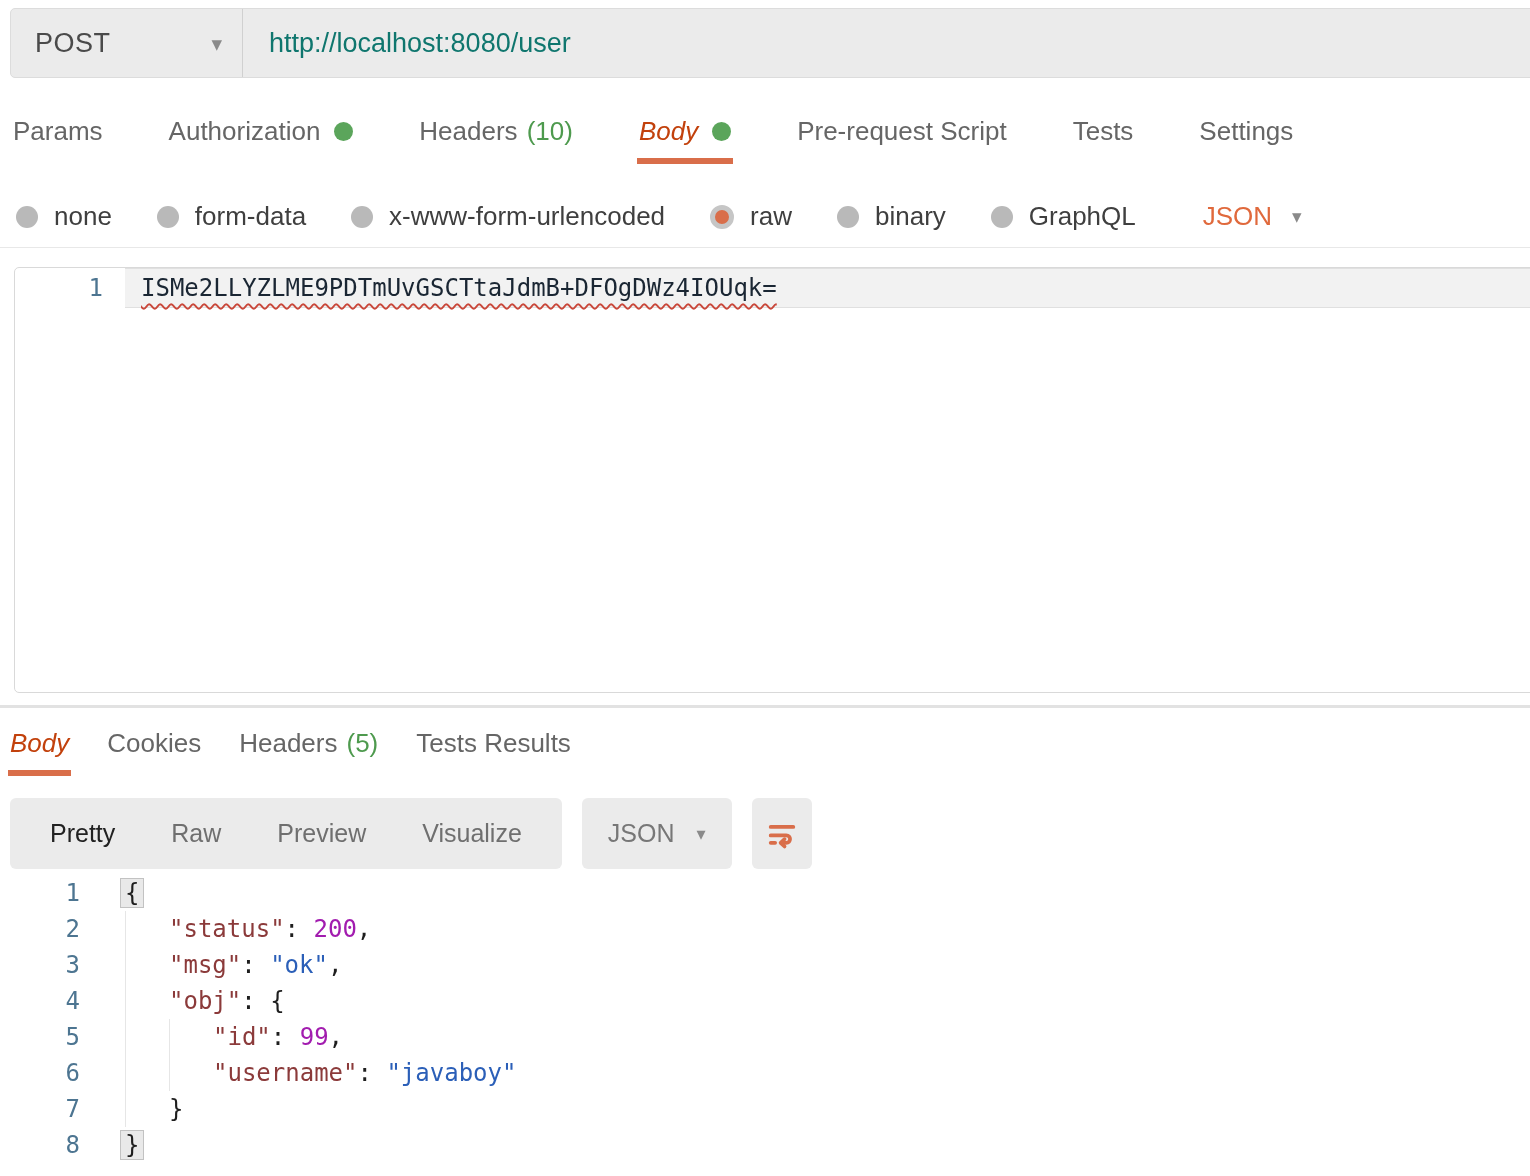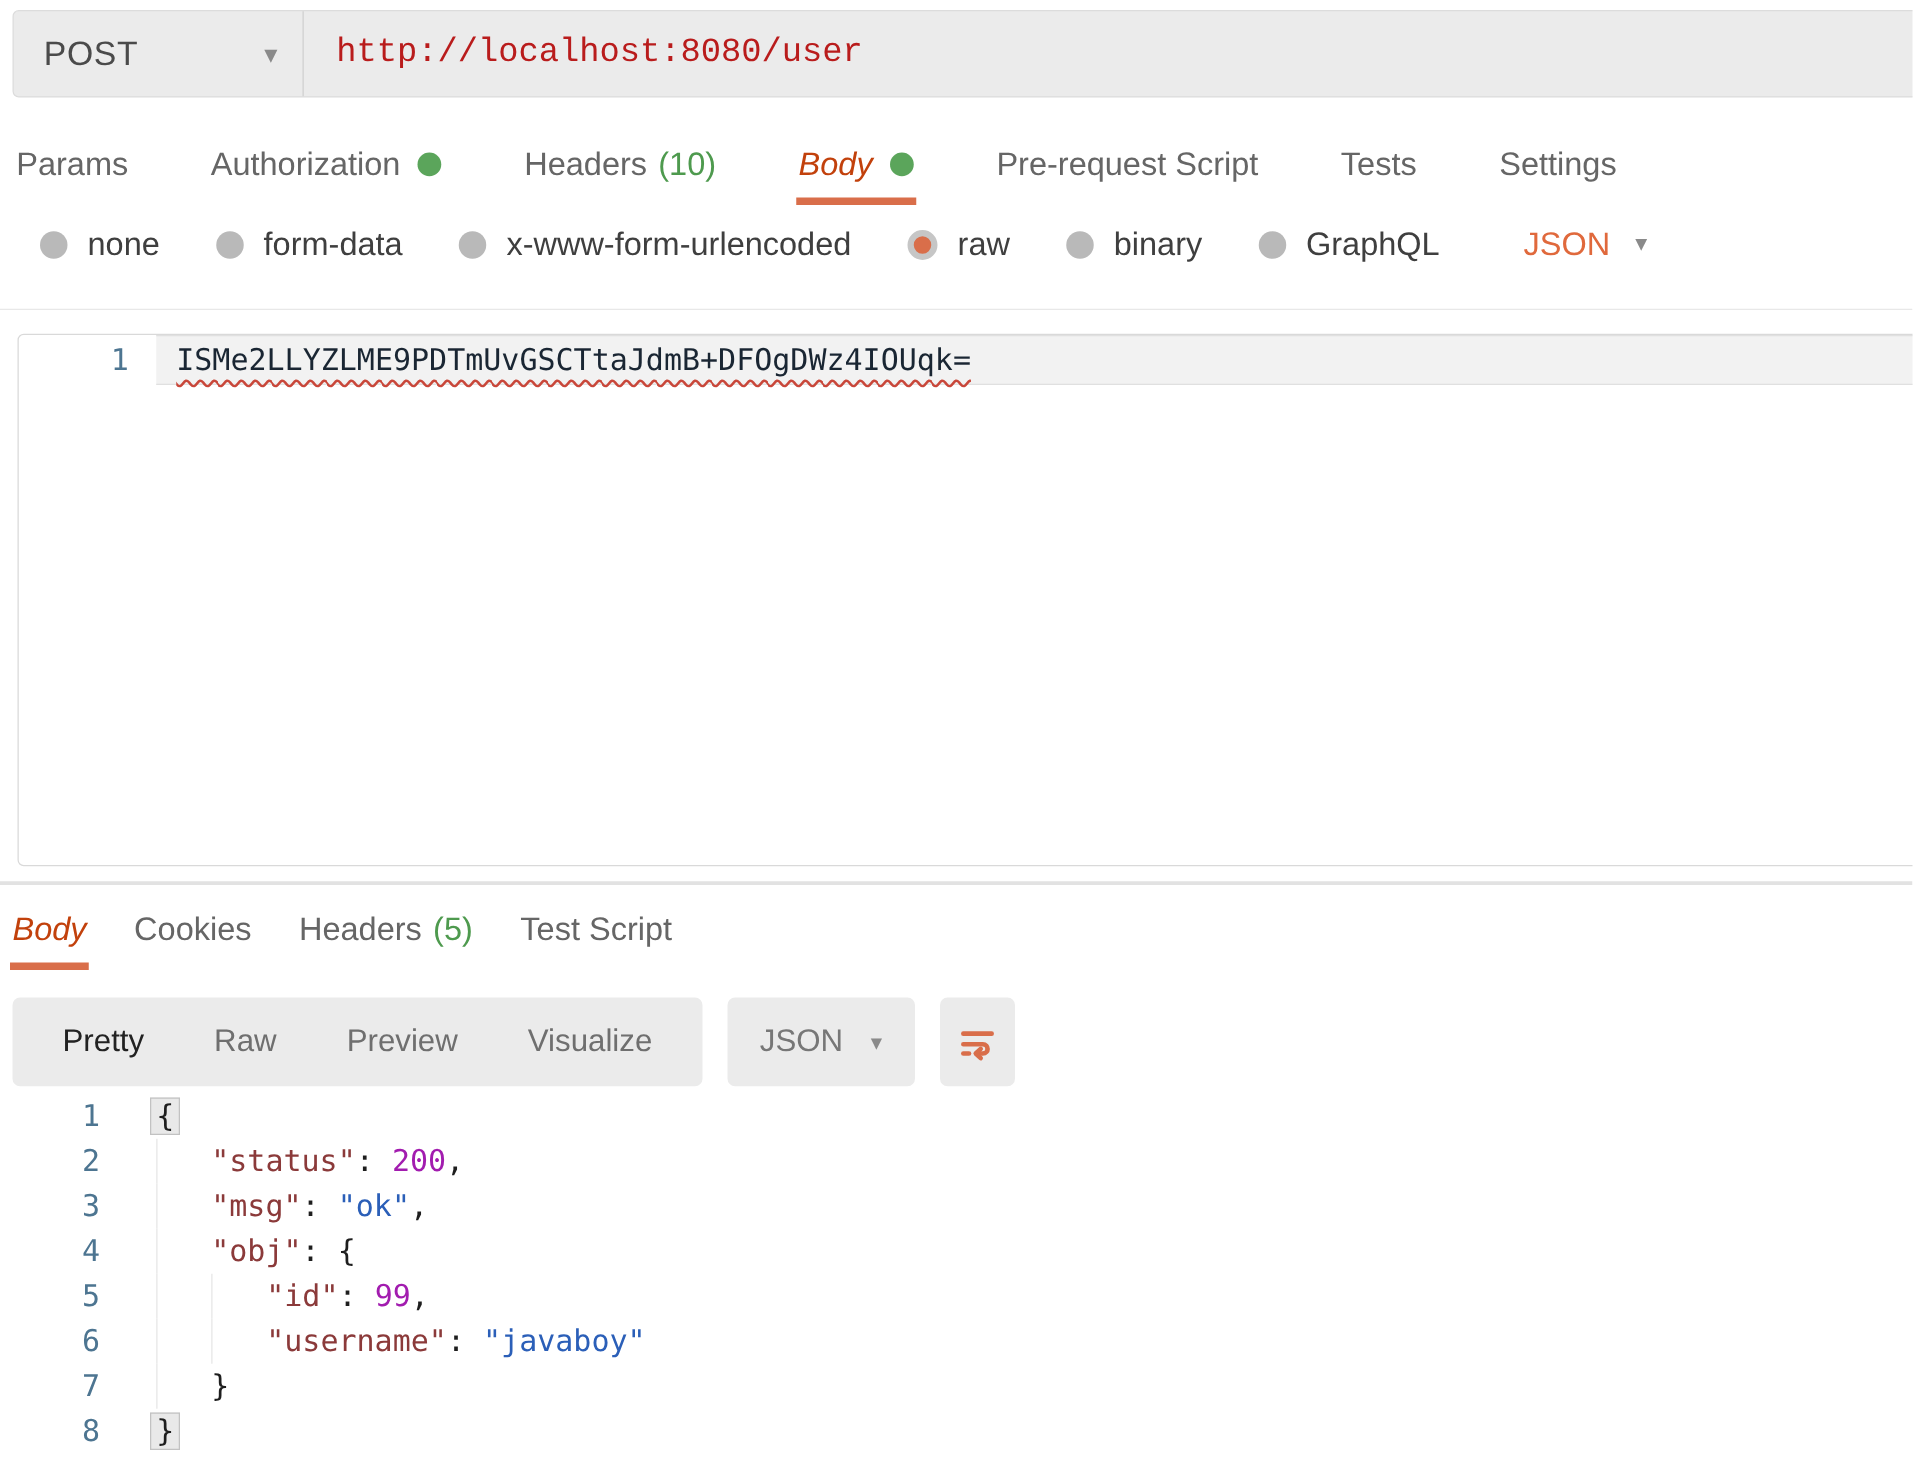--- a/index.html
+++ b/index.html
@@ -16,34 +16,34 @@
     display:flex; align-items:stretch;
   }
   .method-select{
     width:232px; display:flex; align-items:center; padding-left:24px;
     border-right:1px solid #d0d0d0; cursor:pointer;
   }
   .method-label{ font-size:27px; font-weight:normal; color:#4a4a4a; letter-spacing:.5px; }
   .method-select .chev{ margin-left:auto; margin-right:20px; }
   .chev{ font-size:21px; color:#8a8a8a; line-height:1; }
   .url-input{ display:flex; align-items:center; padding-left:26px; flex:1; }
-  .url-text{ font-size:27px; color:#b91c1c;font-family:Liberation Mono, monospace; }
+  .url-text{ font-size:27px; color:#0f766e; }
 
   
   .req-tabs{ position:absolute; left:11px; top:104px; height:60px; display:flex; }
   .tab{
     display:flex; align-items:center; margin-right:62px; padding:0 2px;
     font-size:26px; color:#666; border-bottom:6px solid transparent; cursor:pointer;
   }
   .tab.active{ color:#c2410c; border-bottom-color:#d96e4a;font-style:italic; }
   .tab .count{ color:#4e9a4e; margin-left:9px; }
   .green-dot{ width:19px; height:19px; border-radius:50%; background:#5ba55b; margin-left:14px; }
 
   
-  .radio-row{ position:absolute; left:32px; top:180px; height:52px; display:flex; align-items:flex-start; }
+  .radio-row{ position:absolute; left:16px; top:180px; height:52px; display:flex; align-items:flex-end; }
   .radio-item{ display:flex; align-items:center; margin-right:45px; cursor:pointer; }
   .radio-circle{ width:22px; height:22px; border-radius:50%; background:#b9b9b9; margin-right:16px; flex:none; }
   .radio-item.selected .radio-circle{
     width:24px; height:24px; background:#d96e4a; border:5px solid #c6c6c6;
   }
   .radio-label{ font-size:26px; color:#3f3f3f; }
   .format-select{ display:flex; align-items:center; margin-left:22px; cursor:pointer; }
   .format-label{ font-size:26px; color:#e0693c; }
   .format-select .chev{ margin-left:20px; font-size:19px; }
 
@@ -185,21 +185,21 @@
       <span class="tab-label">Body</span>
     </div>
     <div class="tab">
       <span class="tab-label">Cookies</span>
     </div>
     <div class="tab">
       <span class="tab-label">Headers</span>
       <span class="count">(5)</span>
     </div>
     <div class="tab">
-      <span class="tab-label">Test Script</span>
+      <span class="tab-label">Tests Results</span>
     </div>
   </div>
 
 <div class="toolbar">
   <div class="pill views" id="view-btns">
       <div class="view-btn active">Pretty</div>
       <div class="view-btn">Raw</div>
       <div class="view-btn">Preview</div>
       <div class="view-btn">Visualize</div>
     </div>

